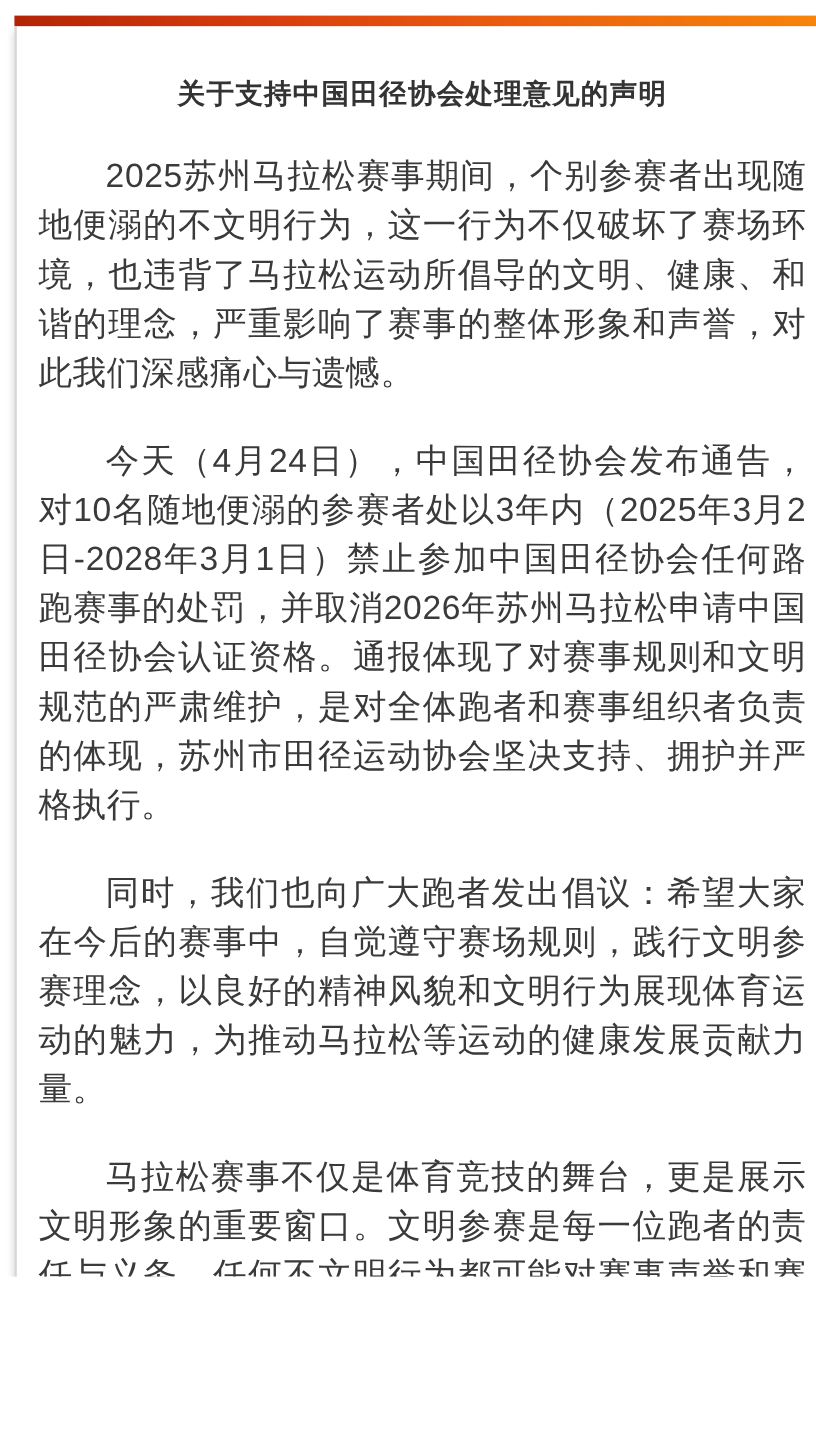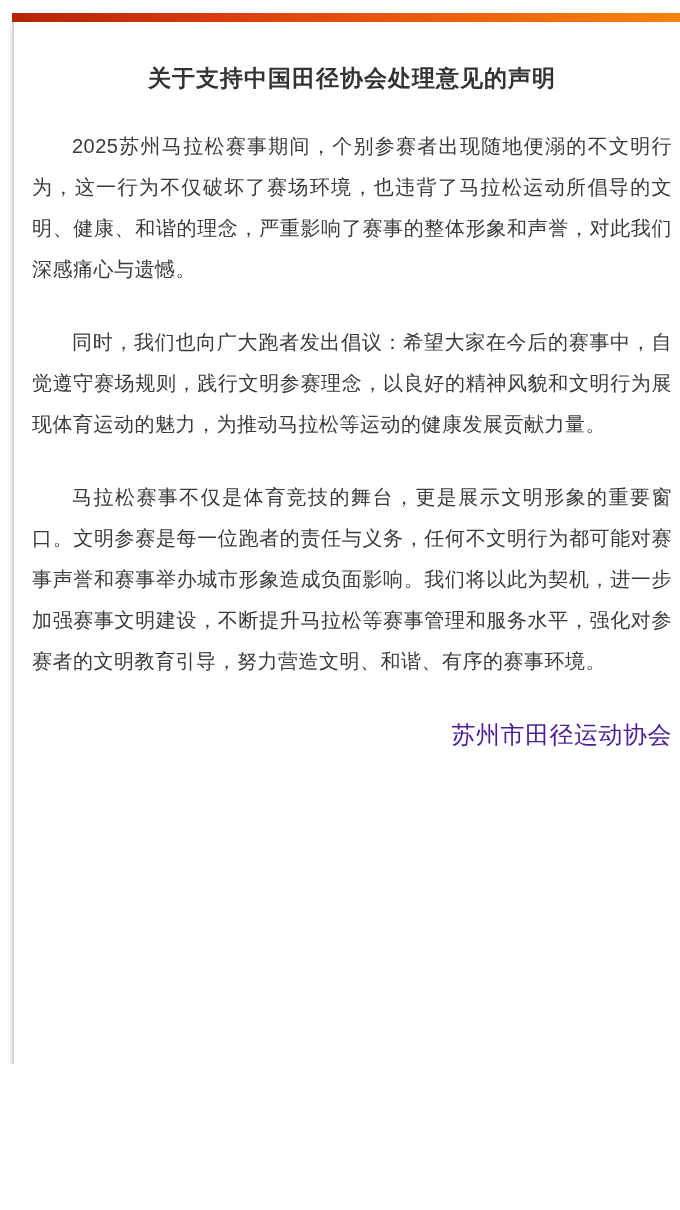--- a/index.html
+++ b/index.html
@@ -39,21 +39,21 @@
     margin: 0 0 26px 0;
     font-size: 23px;
     line-height: 32px;
     font-weight: bold;
     text-align: center;
     color: #333333;
     letter-spacing: 1px;
   }
   .doc-body p {
     margin: 32px 0;
-    font-size: 20px;
+    font-size: 28px;
     line-height: 41px;
     color: #3a3a3a;
     text-align: justify;
     text-indent: 2em;
     letter-spacing: 0.5px;
   }
   .sign-block {
     margin-top: 6px;
     text-align: right;
   }
@@ -88,20 +88,21 @@
 
   <div class="top-strip"></div>
 
   <div class="gradient-bar"></div>
 
   <div class="card">
     <h1 class="doc-title">关于支持中国田径协会处理意见的声明</h1>
 
     <div class="doc-body">
       <p>2025苏州马拉松赛事期间，个别参赛者出现随地便溺的不文明行为，这一行为不仅破坏了赛场环境，也违背了马拉松运动所倡导的文明、健康、和谐的理念，严重影响了赛事的整体形象和声誉，对此我们深感痛心与遗憾。</p>
+      <p>今天（4月24日），中国田径协会发布通告，对10名随地便溺的参赛者处以3年内（2025年3月2日-2028年3月1日）禁止参加中国田径协会任何路跑赛事的处罚，并取消2026年苏州马拉松申请中国田径协会认证资格。通报体现了对赛事规则和文明规范的严肃维护，是对全体跑者和赛事组织者负责的体现，苏州市田径运动协会坚决支持、拥护并严格执行。</p>
       <p>同时，我们也向广大跑者发出倡议：希望大家在今后的赛事中，自觉遵守赛场规则，践行文明参赛理念，以良好的精神风貌和文明行为展现体育运动的魅力，为推动马拉松等运动的健康发展贡献力量。</p>
       <p>马拉松赛事不仅是体育竞技的舞台，更是展示文明形象的重要窗口。文明参赛是每一位跑者的责任与义务，任何不文明行为都可能对赛事声誉和赛事举办城市形象造成负面影响。我们将以此为契机，进一步加强赛事文明建设，不断提升马拉松等赛事管理和服务水平，强化对参赛者的文明教育引导，努力营造文明、和谐、有序的赛事环境。</p>
     </div>
 
     <div class="sign-block">
       <div class="sign-line">苏州市田径运动协会</div>
     </div>
   </div>
 
   <div class="footer">

